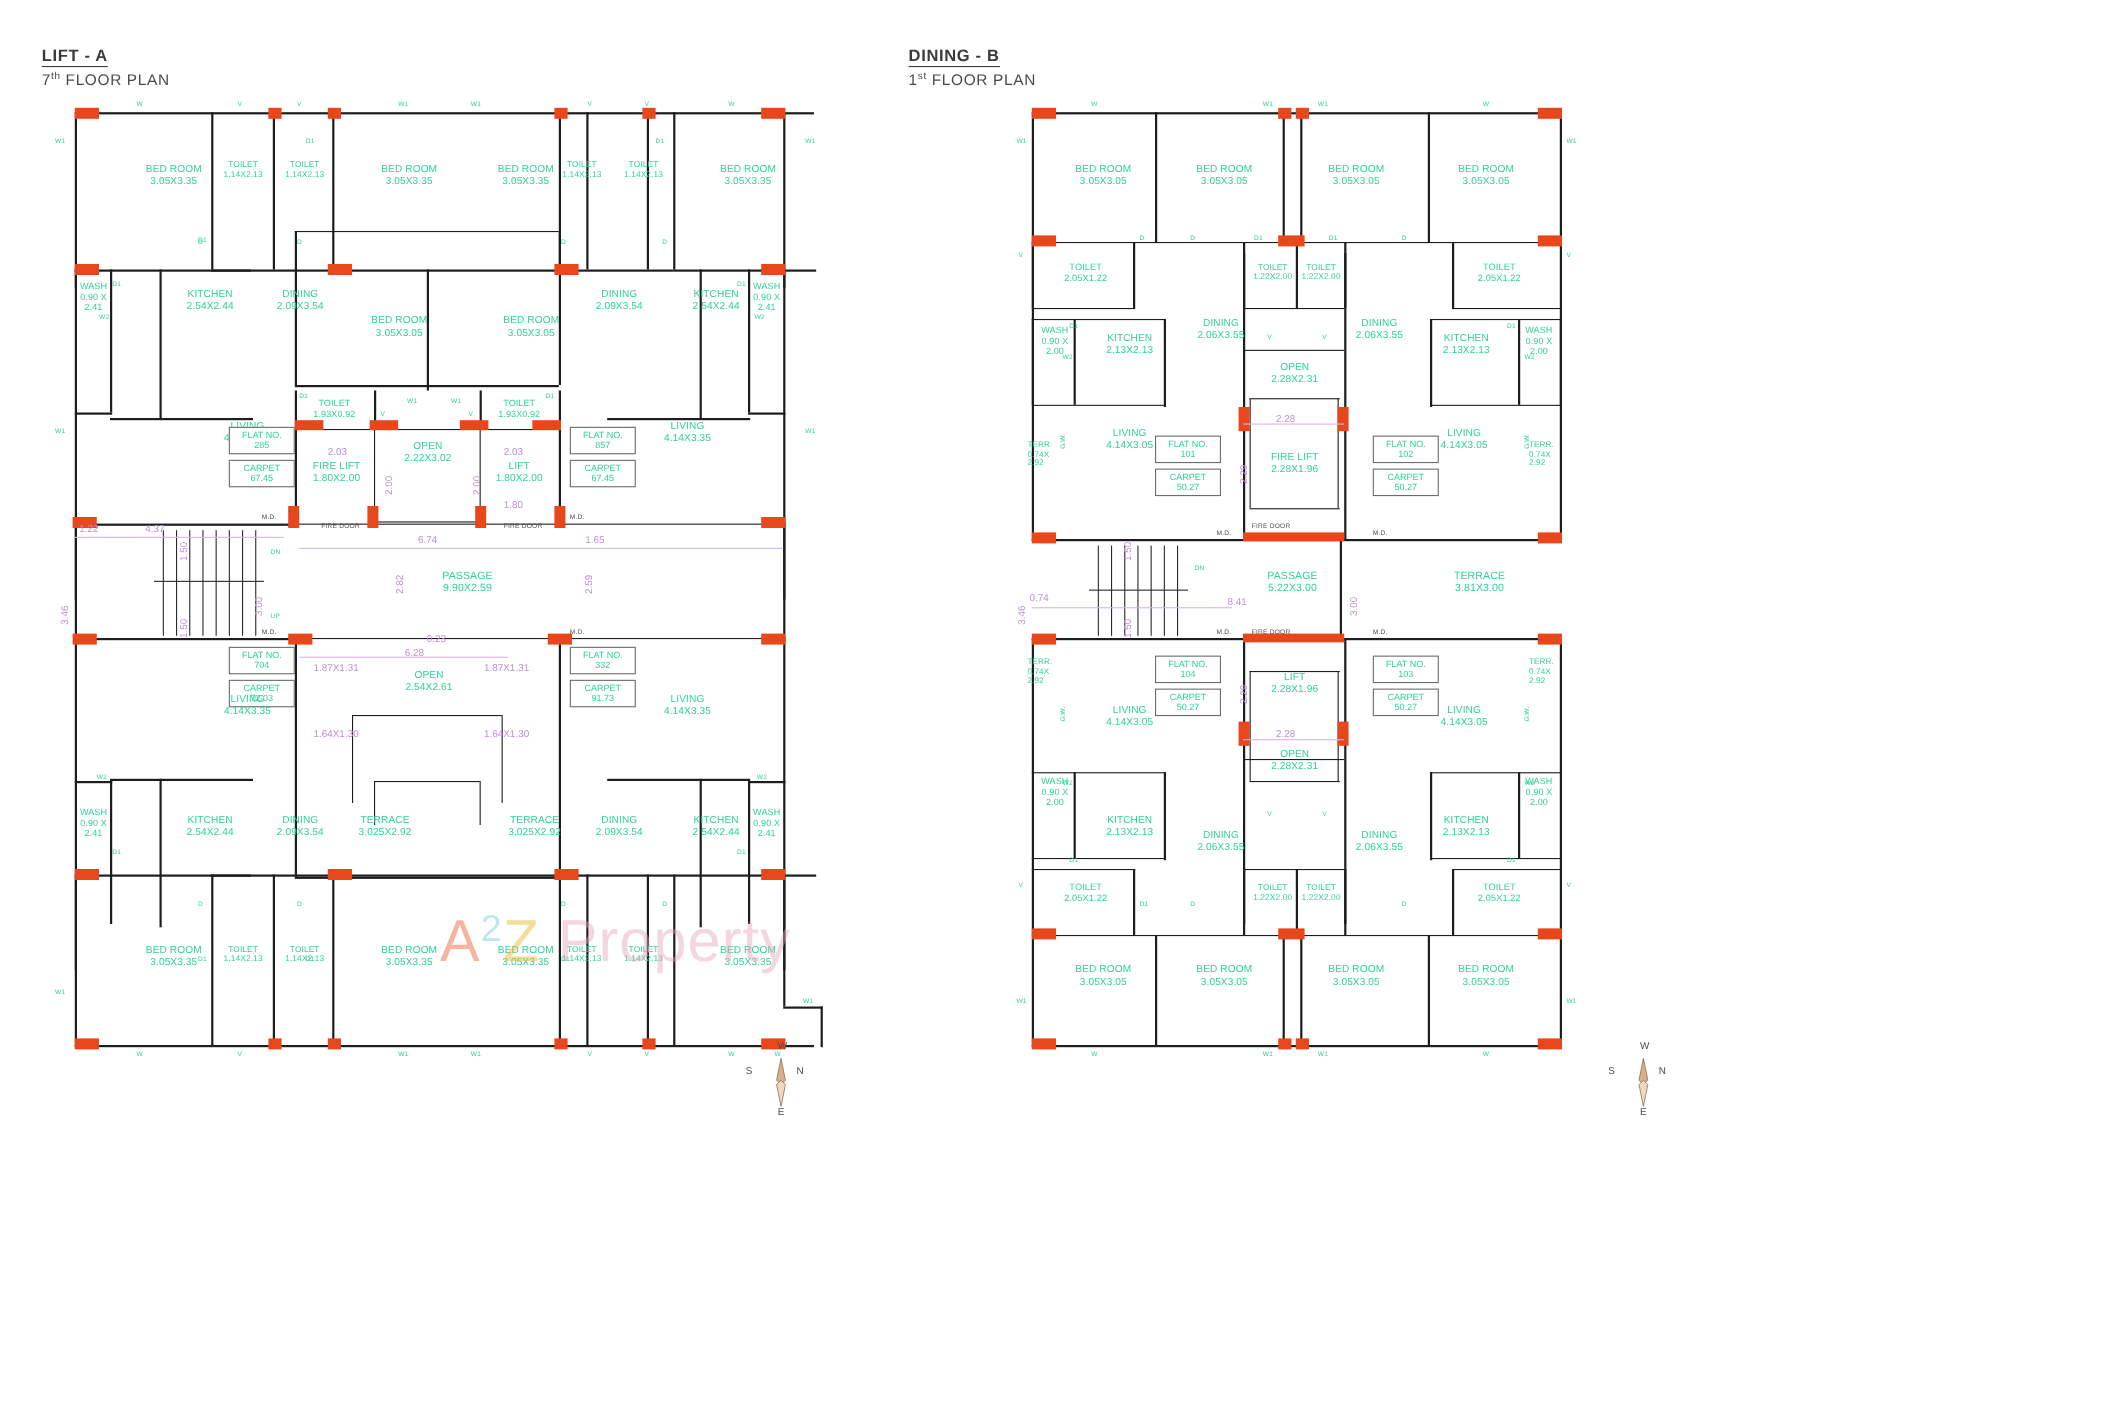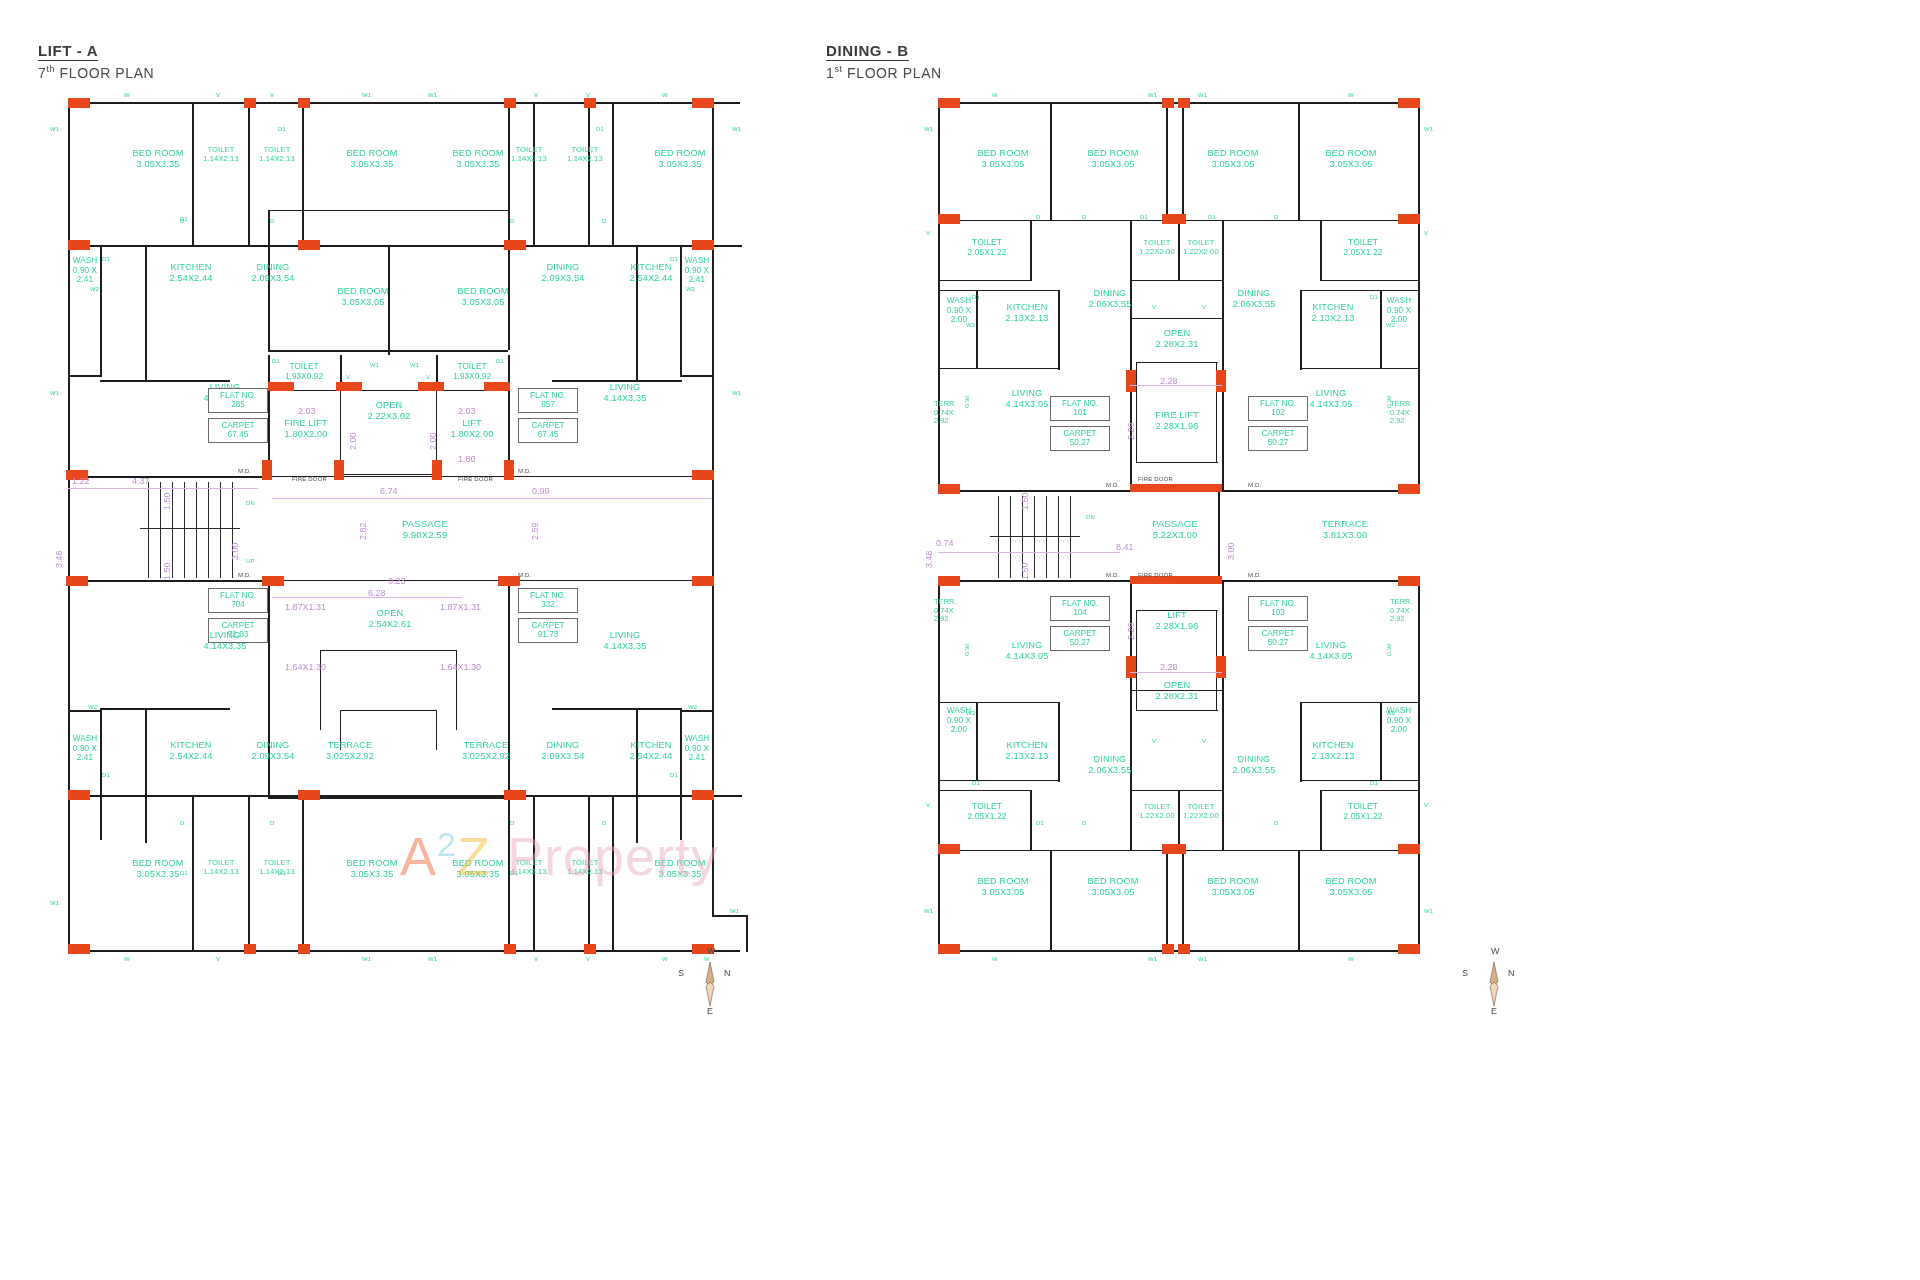--- a/index.html
+++ b/index.html
@@ -407,21 +407,21 @@
 
     <div class="dimline" style="left:28px;top:398px;width:190px;"></div>
     <div class="dim" style="left:32px;top:386px;">1.22</div>
     <div class="dim" style="left:92px;top:386px;">4.37</div>
     <div class="vdim" style="left:14px;top:478px;">3.46</div>
     <div class="vdim" style="left:122px;top:420px;">1.50</div>
     <div class="vdim" style="left:122px;top:490px;">1.50</div>
     <div class="vdim" style="left:190px;top:470px;">3.00</div>
     <div class="dimline" style="left:232px;top:408px;width:440px;"></div>
     <div class="dim" style="left:340px;top:396px;">6.74</div>
-    <div class="dim" style="left:492px;top:396px;">0.99</div>
+    <div class="dim" style="left:492px;top:396px;">1.65</div>
     <div class="vdim" style="left:318px;top:450px;">2.82</div>
     <div class="vdim" style="left:490px;top:450px;">2.59</div>
     <div class="dim" style="left:258px;top:316px;">2.03</div>
     <div class="dim" style="left:418px;top:316px;">2.03</div>
     <div class="vdim" style="left:308px;top:360px;">2.00</div>
     <div class="vdim" style="left:388px;top:360px;">2.00</div>
     <div class="dim" style="left:418px;top:364px;">1.80</div>
     <div class="dim" style="left:348px;top:486px;">0.23</div>
     <div class="dim" style="left:328px;top:498px;">6.28</div>
     <div class="dimline" style="left:232px;top:507px;width:190px;"></div>

